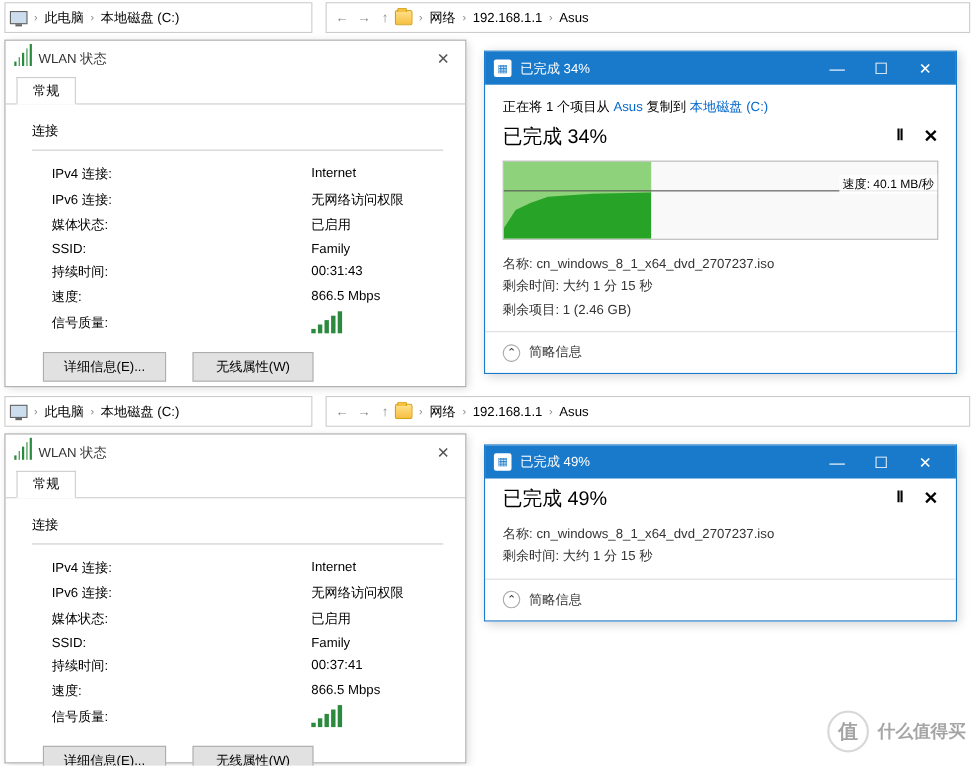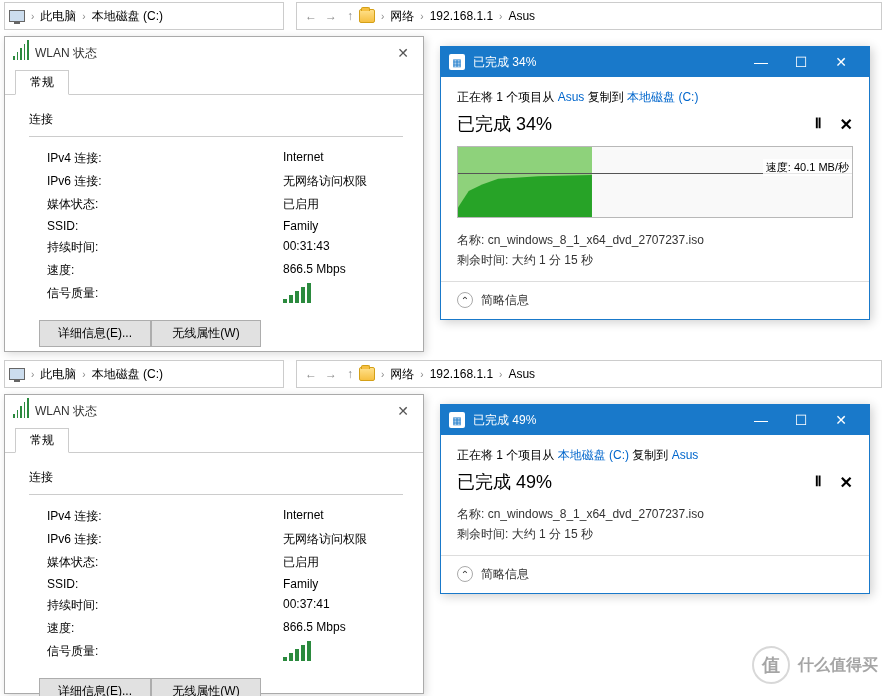--- a/index.html
+++ b/index.html
@@ -23,21 +23,21 @@
 .row { display: flex; justify-content: space-between; padding: 3px 0; }
 .row .k { padding-left: 18px; }
 .row .v { min-width: 120px; }
 .sigbars { display: flex; align-items: flex-end; gap: 2px; height: 18px; }
 .sigbars span { width: 4px; background: #2b8a3e; }
 .sigbars span:nth-child(1){height:4px}
 .sigbars span:nth-child(2){height:8px}
 .sigbars span:nth-child(3){height:12px}
 .sigbars span:nth-child(4){height:16px}
 .sigbars span:nth-child(5){height:20px}
-.btns { display: flex; margin-top: 14px; padding-left: 10px; }
+.btns { display: flex; gap: 24px; margin-top: 14px; padding-left: 10px; }
 .btn { border: 1px solid #adadad; background: #e1e1e1; padding: 4px 18px; min-width: 110px; text-align: center; }
 
 .copydlg { position: absolute; background: #fff; border: 1px solid #1979ca; box-shadow: 2px 2px 10px rgba(0,0,0,0.2); }
 .copydlg-title { background: #1979ca; color: #fff; display: flex; align-items: center; height: 30px; padding: 0 8px; }
 .copydlg-title .ico { width: 16px; height: 16px; background: #fff; border-radius: 2px; margin-right: 8px; display:flex; align-items:center; justify-content:center; color:#1979ca; font-size:10px; }
 .copydlg-title .txt { flex: 1; }
 .copydlg-title .winbtn { width: 40px; height: 24px; display: flex; align-items: center; justify-content: center; color: #fff; font-size: 14px; }
 .status-line { padding: 12px 16px 0 16px; font-size: 12px; }
 .status-line a { color: #0066cc; text-decoration: none; }
 .big { font-size: 18px; padding: 6px 16px; display:flex; align-items:center; }
@@ -169,20 +169,21 @@
   </div>
   <div class="chart">
     <div class="fillL" style="width:34%; height:100%;"></div>
     <div class="fillD" style="width:34%; height:62%; clip-path: polygon(0 100%,0 78%,8% 40%,18% 25%,30% 12%,60% 6%,100% 3%,100% 100%);"></div>
     <div class="hline" style="top:26px;"></div>
     <div class="speedlbl">速度: 40.1 MB/秒</div>
   </div>
   <div class="details">
     <div><span>名称:</span> <span>cn_windows_8_1_x64_dvd_2707237.iso</span></div>
     <div><span>剩余时间:</span> <span>大约 1 分 15 秒</span></div>
+    <div><span>剩余项目:</span> <span>1 (2.46 GB)</span></div>
   </div>
   <div class="expander">
     <span class="chev">⌃</span>
     <span>简略信息</span>
   </div>
 </div>
 
 <div class="crumbs" style="left:4px; top:360px; width:280px;">
   <span class="ico">
       <span class="pc-icon"></span>
@@ -270,23 +271,20 @@
 </div>
 
 <div class="copydlg" style="left:440px; top:404px; width:430px;">
   <div class="copydlg-title">
     <span class="ico">▦</span>
     <span class="txt">已完成 49%</span>
     <span class="winbtn">—</span>
     <span class="winbtn">☐</span>
     <span class="winbtn close">✕</span>
   </div>
-  <div class="status-line">
-    <span>正在将 1 个项目从 </span><a>本地磁盘 (C:)</a><span> 复制到 </span><a>Asus</a>
-  </div>
   <div class="big">
     <span>已完成 49%</span>
     <span class="controls">
       <span class="p">Ⅱ</span>
       <span class="x">✕</span>
     </span>
   </div>
   <div class="details">
     <div><span>名称:</span> <span>cn_windows_8_1_x64_dvd_2707237.iso</span></div>
     <div><span>剩余时间:</span> <span>大约 1 分 15 秒</span></div>

